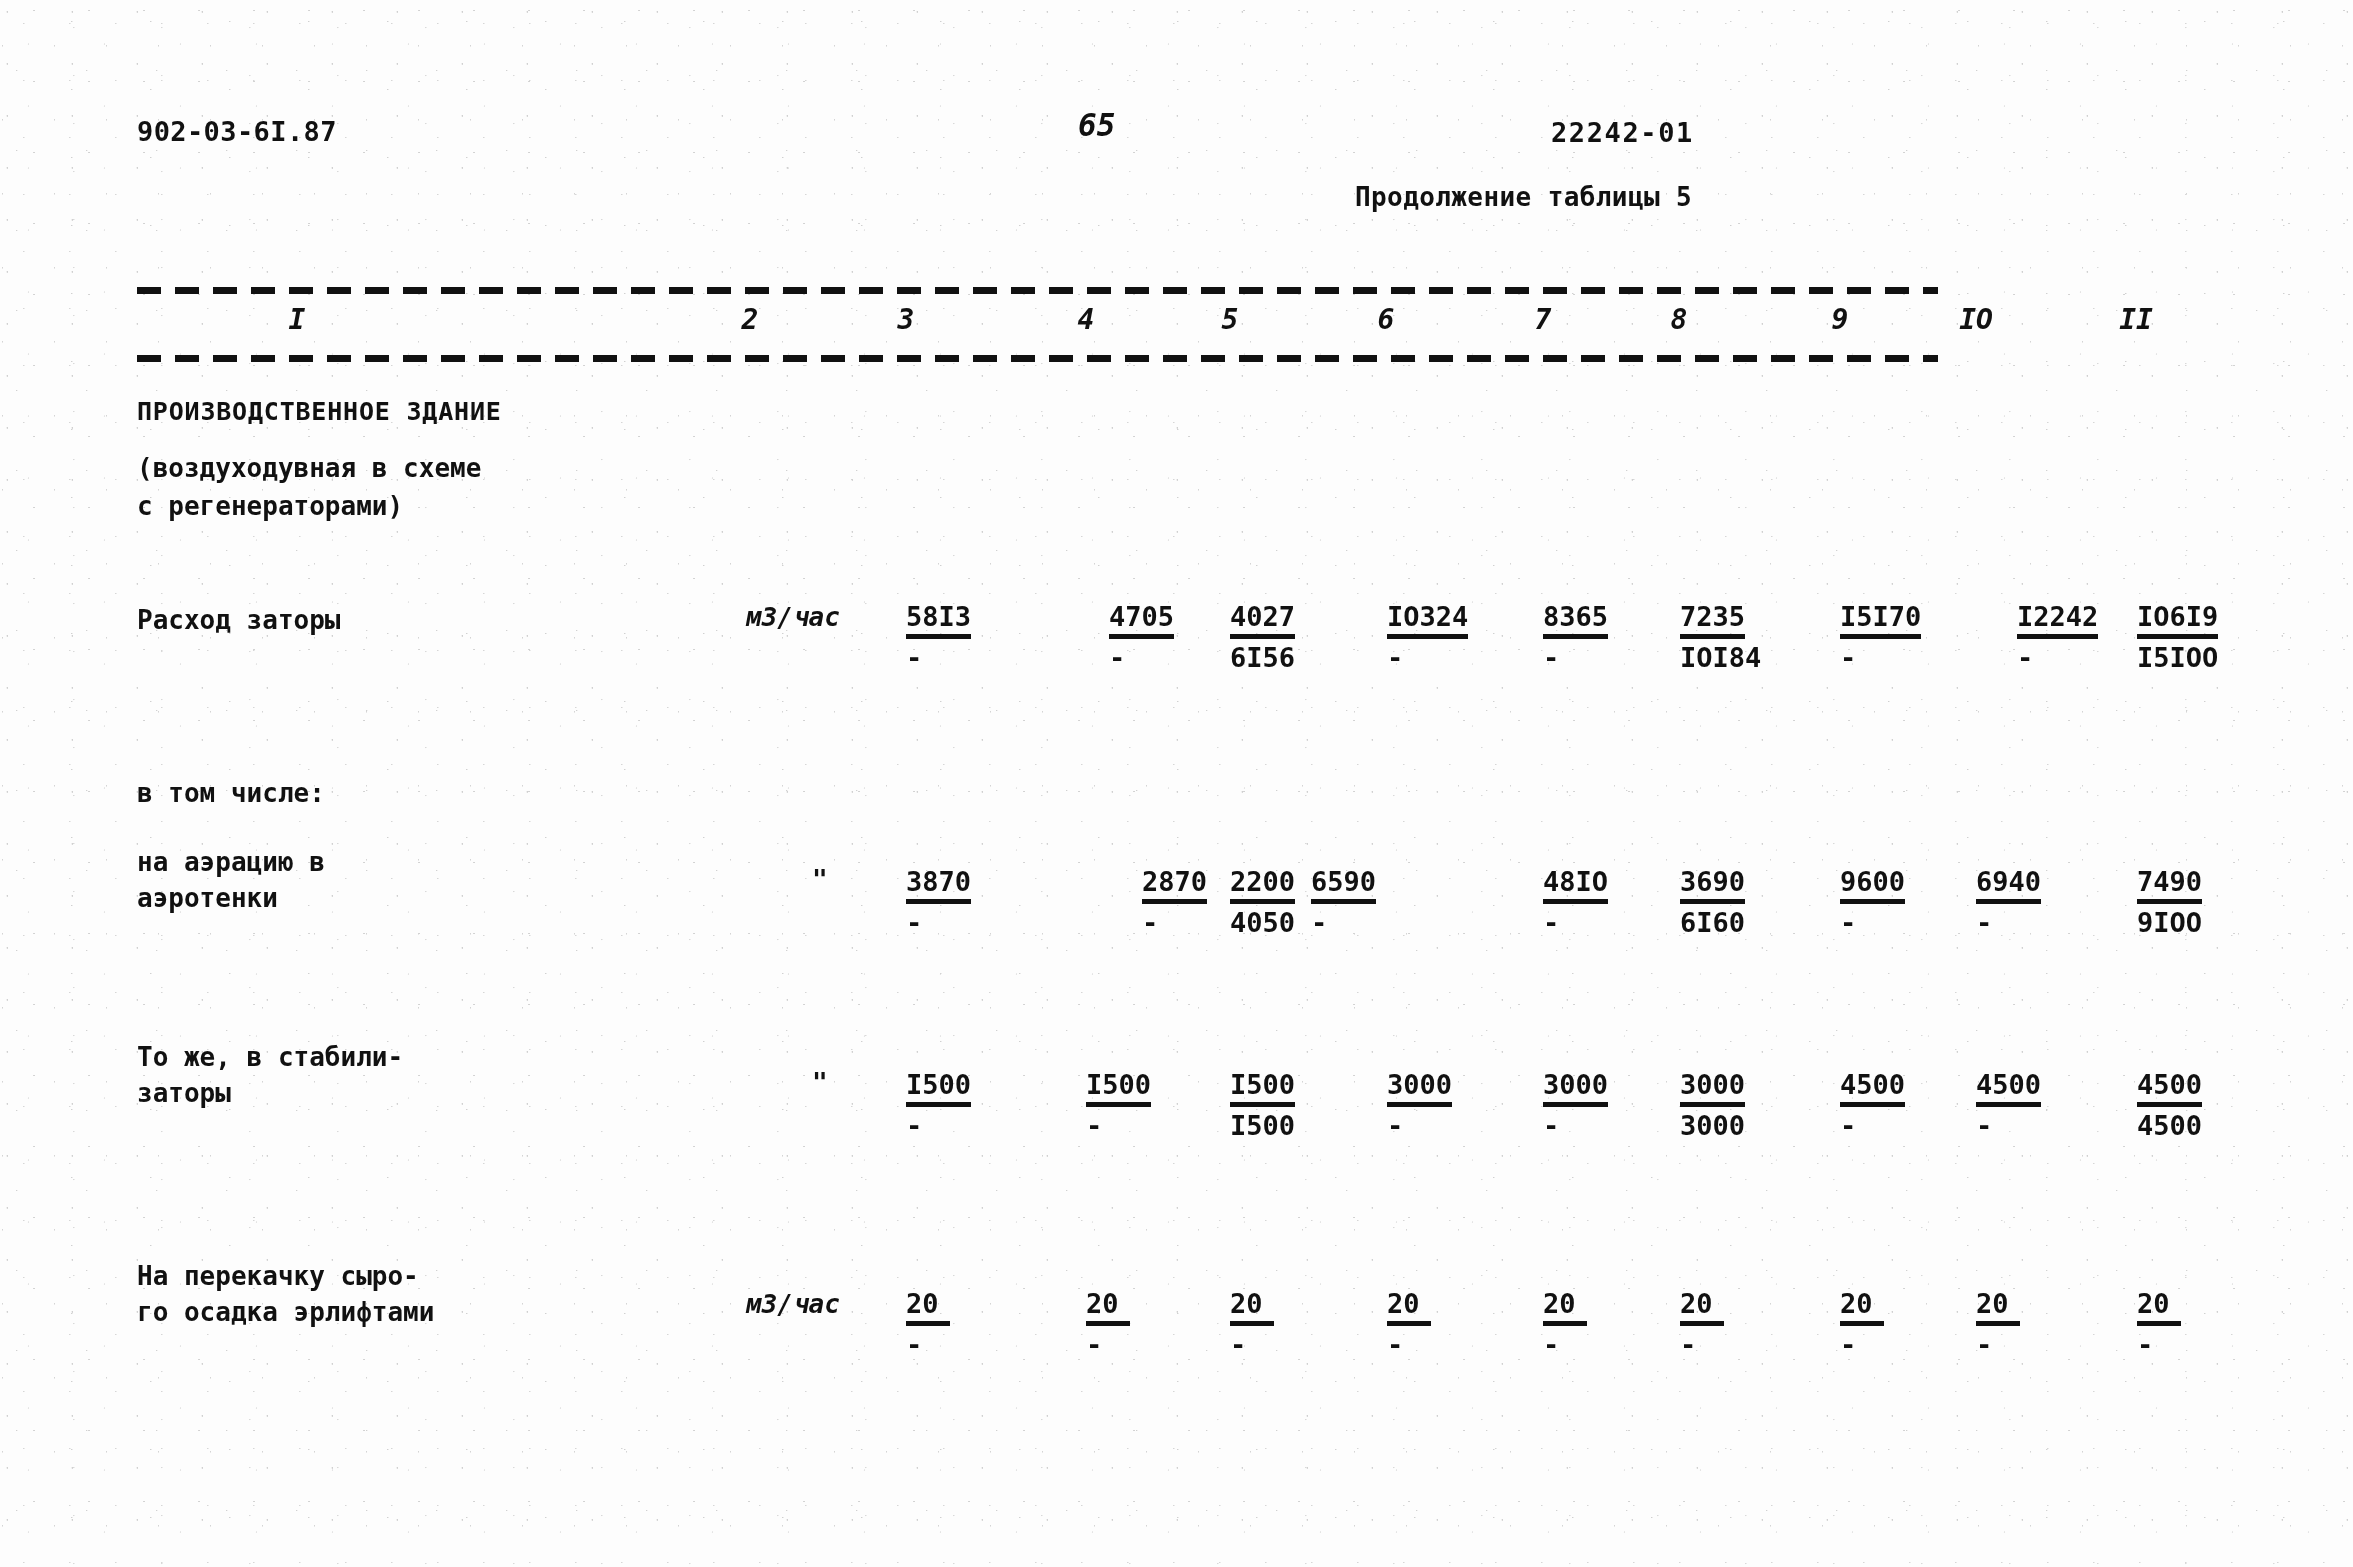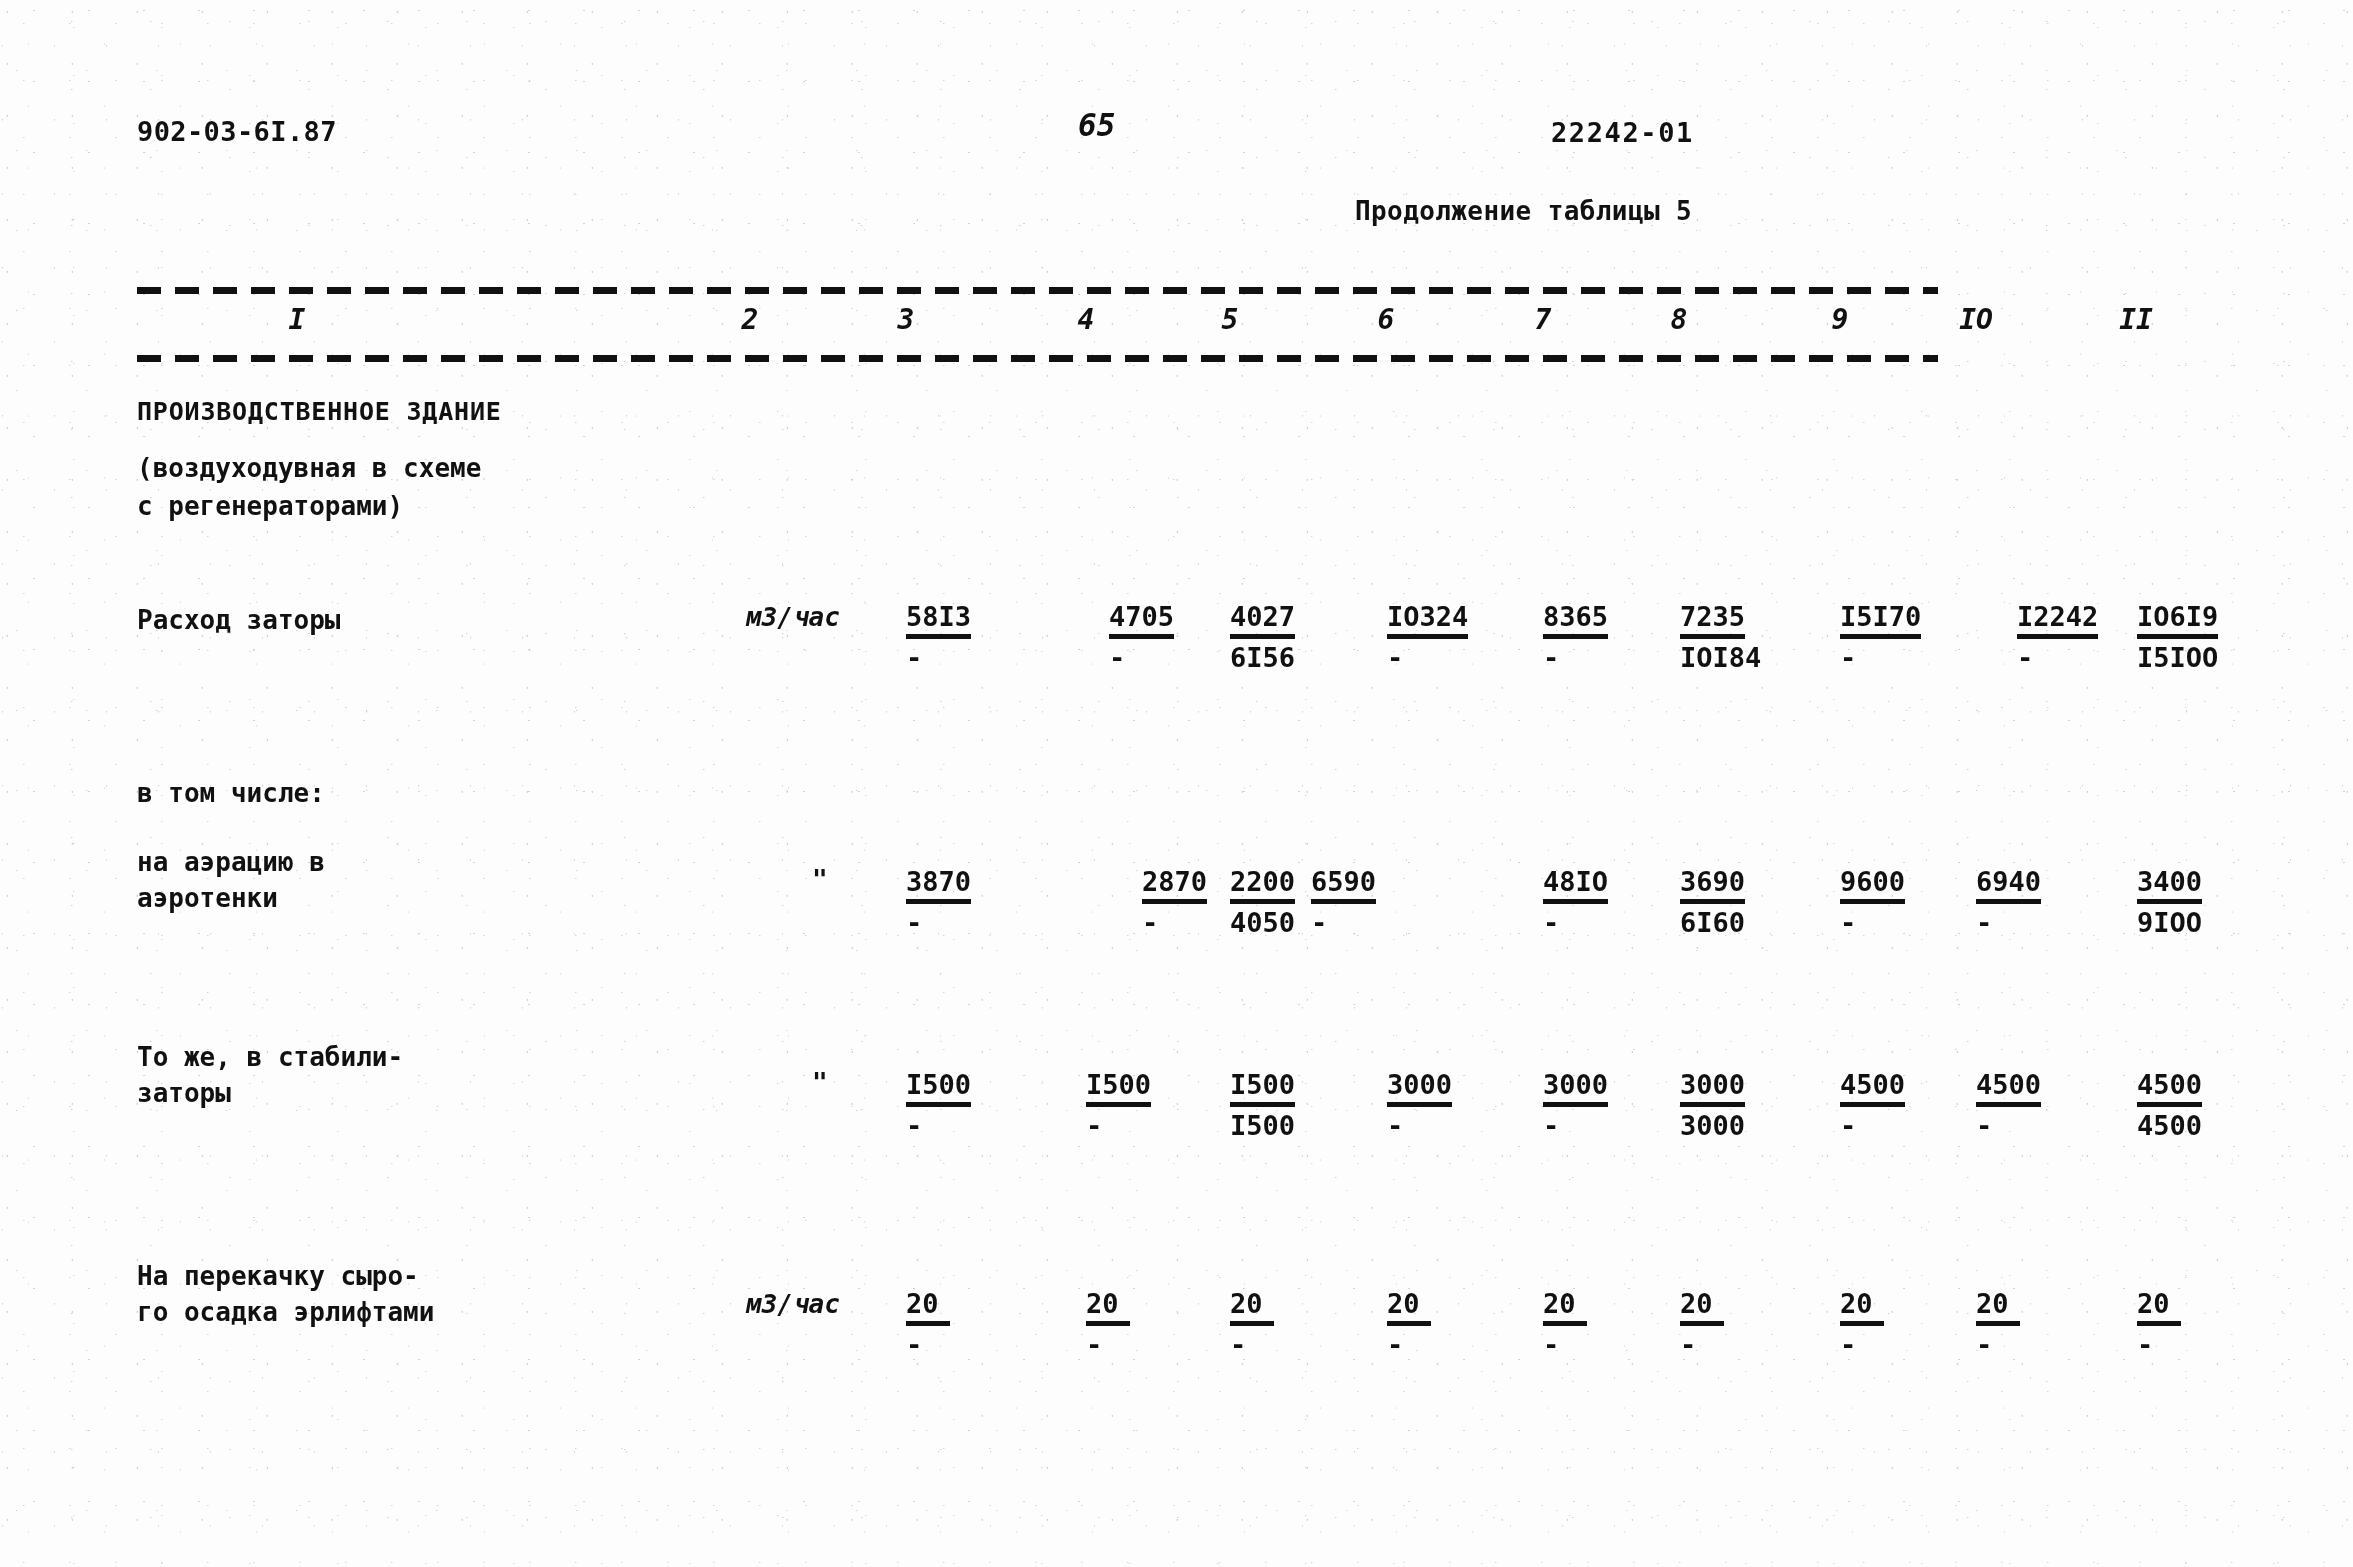--- a/index.html
+++ b/index.html
@@ -47,21 +47,21 @@
   }
   #page-number {
     left: 1078px; top: 107px;
     font-size: 31px; font-weight: 700; font-style: italic;
   }
   #sheet-code {
     left: 1551px; top: 117px;
     font-size: 27px; font-weight: 700; letter-spacing: 1.6px;
   }
   #table-continuation {
-    left: 1355px; top: 196px;
+    left: 1355px; top: 182px;
     font-size: 26px; font-weight: 700; letter-spacing: 0.4px;
   }
 
   
   .rule {
     position: absolute;
     left: 137px;
     width: 1801px;
     height: 7px;
     background-image: repeating-linear-gradient(
@@ -185,21 +185,21 @@
       <div class="abs row-label" style="top: 844px;"><div>на аэрацию в</div><div>аэротенки</div></div>
       <div class="abs unit-cell" style="left: 812px; top: 864px;">"</div>
       <div class="abs num-cell" style="left: 906px; top: 867px;"><span class="num-top">3870</span><span class="num-bot dash">-</span></div>
       <div class="abs num-cell" style="left: 1142px; top: 867px;"><span class="num-top">2870</span><span class="num-bot dash">-</span></div>
       <div class="abs num-cell" style="left: 1230px; top: 867px;"><span class="num-top">2200</span><span class="num-bot">4050</span></div>
       <div class="abs num-cell" style="left: 1311px; top: 867px;"><span class="num-top">6590</span><span class="num-bot dash">-</span></div>
       <div class="abs num-cell" style="left: 1543px; top: 867px;"><span class="num-top">48IO</span><span class="num-bot dash">-</span></div>
       <div class="abs num-cell" style="left: 1680px; top: 867px;"><span class="num-top">3690</span><span class="num-bot">6I60</span></div>
       <div class="abs num-cell" style="left: 1840px; top: 867px;"><span class="num-top">9600</span><span class="num-bot dash">-</span></div>
       <div class="abs num-cell" style="left: 1976px; top: 867px;"><span class="num-top">6940</span><span class="num-bot dash">-</span></div>
-      <div class="abs num-cell" style="left: 2137px; top: 867px;"><span class="num-top">3400</span><span class="num-bot">9IOO</span></div>
+      <div class="abs num-cell" style="left: 2137px; top: 867px;"><span class="num-top">7490</span><span class="num-bot">9IOO</span></div>
       <div class="abs row-label" style="top: 1039px;"><div>То же, в стабили-</div><div>заторы</div></div>
       <div class="abs unit-cell" style="left: 812px; top: 1067px;">"</div>
       <div class="abs num-cell" style="left: 906px; top: 1070px;"><span class="num-top">I500</span><span class="num-bot dash">-</span></div>
       <div class="abs num-cell" style="left: 1086px; top: 1070px;"><span class="num-top">I500</span><span class="num-bot dash">-</span></div>
       <div class="abs num-cell" style="left: 1230px; top: 1070px;"><span class="num-top">I500</span><span class="num-bot">I500</span></div>
       <div class="abs num-cell" style="left: 1387px; top: 1070px;"><span class="num-top">3000</span><span class="num-bot dash">-</span></div>
       <div class="abs num-cell" style="left: 1543px; top: 1070px;"><span class="num-top">3000</span><span class="num-bot dash">-</span></div>
       <div class="abs num-cell" style="left: 1680px; top: 1070px;"><span class="num-top">3000</span><span class="num-bot">3000</span></div>
       <div class="abs num-cell" style="left: 1840px; top: 1070px;"><span class="num-top">4500</span><span class="num-bot dash">-</span></div>
       <div class="abs num-cell" style="left: 1976px; top: 1070px;"><span class="num-top">4500</span><span class="num-bot dash">-</span></div>

